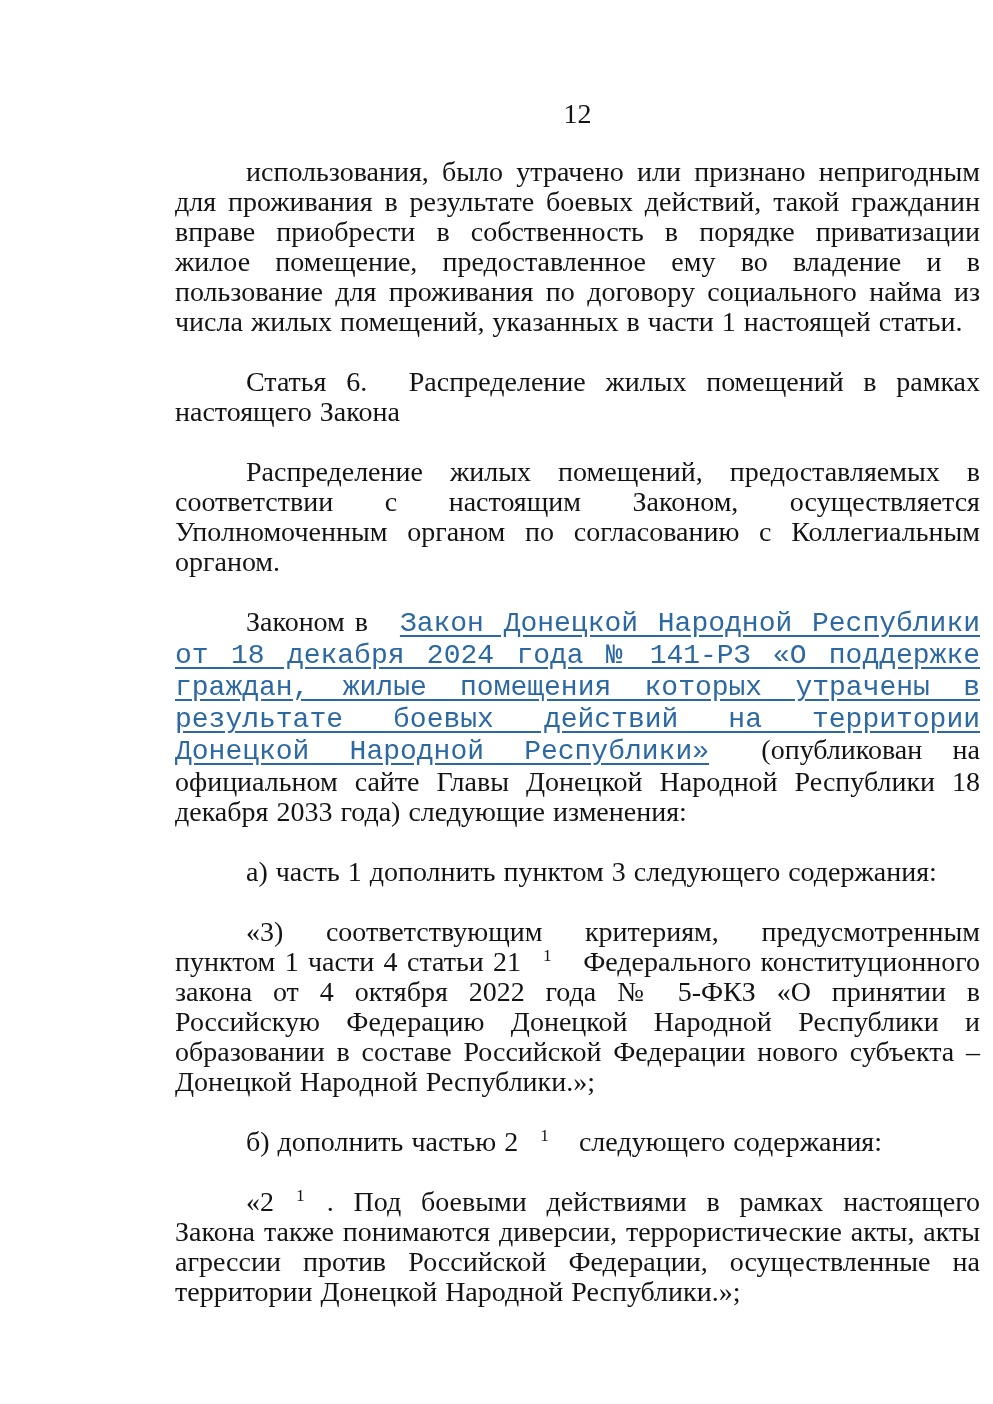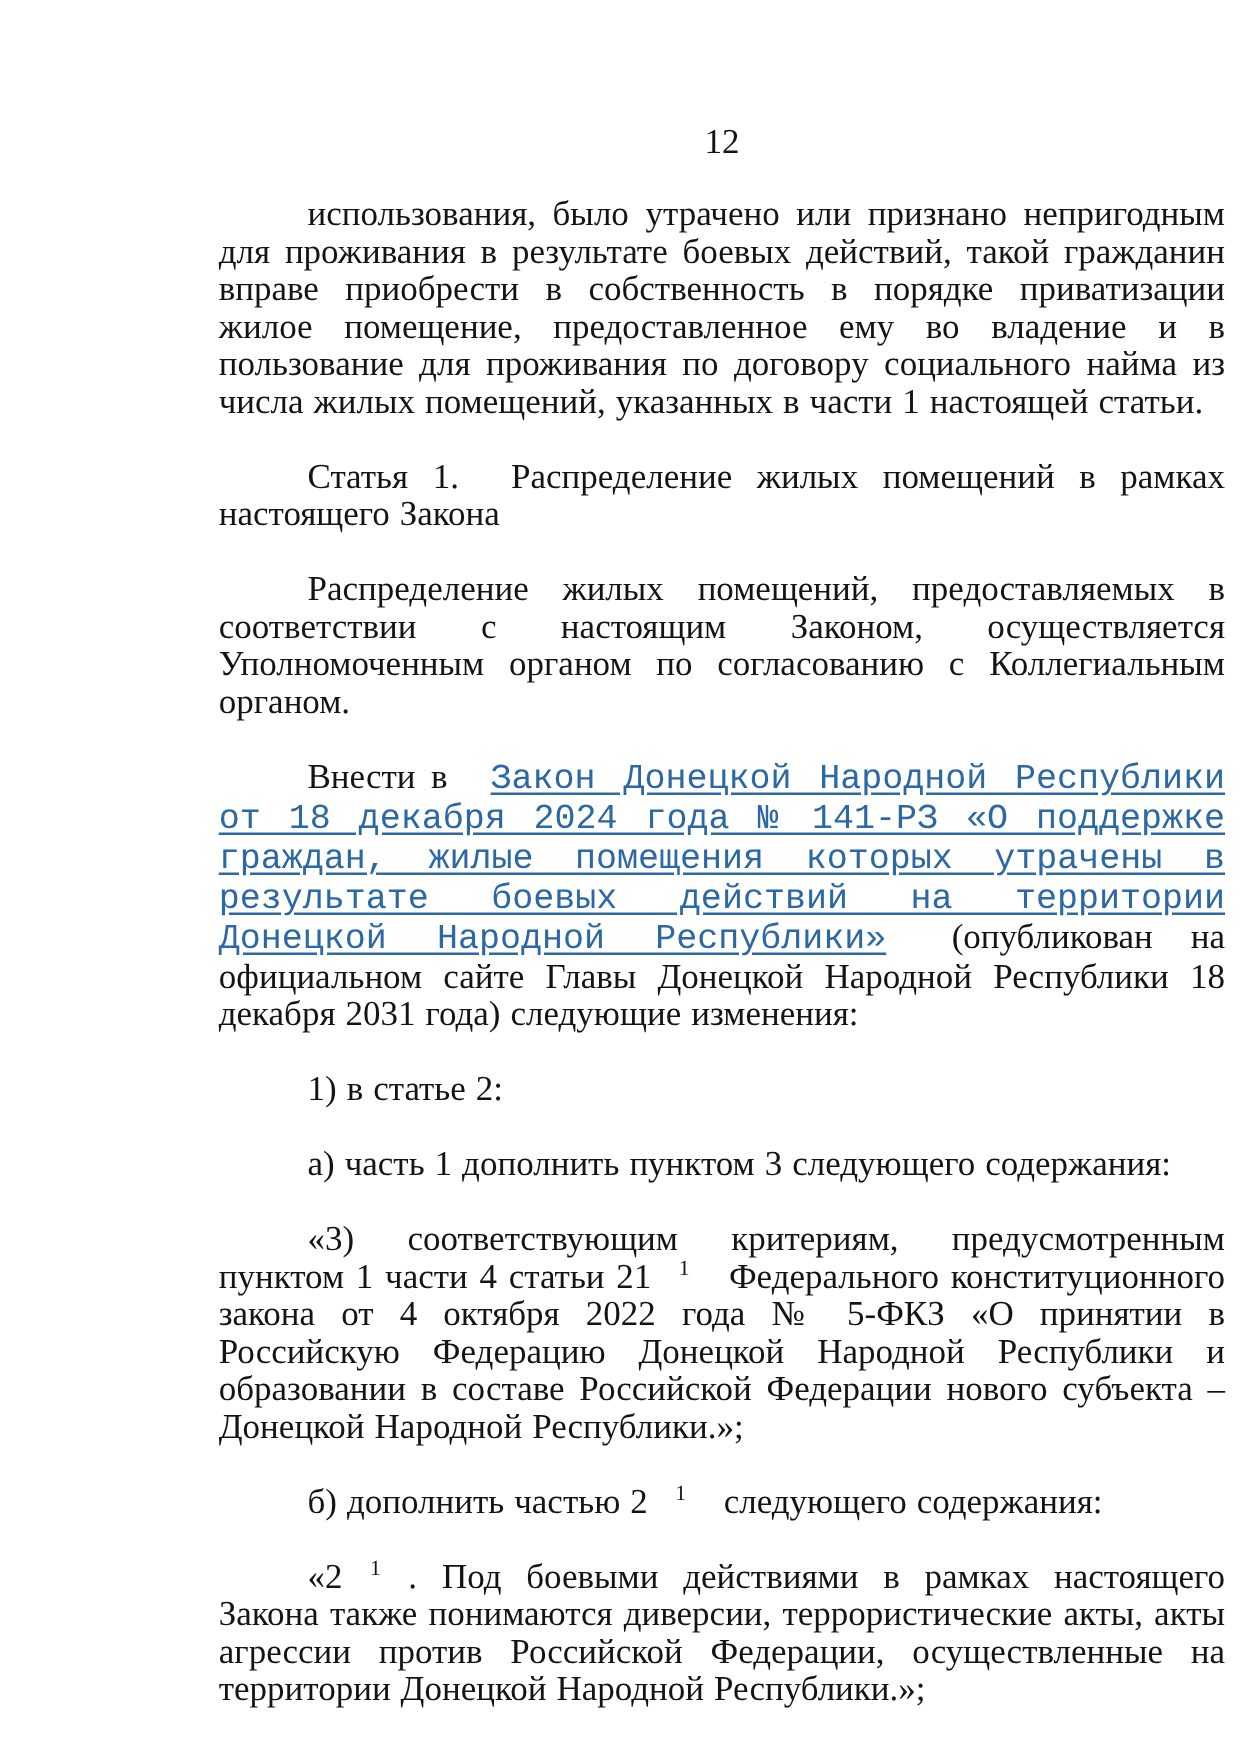--- a/index.html
+++ b/index.html
@@ -53,28 +53,27 @@
 </style>
 </head>
 <body>
 
 <div class="page">
 
   <div class="page-number">12</div>
 
   <p class="para"><span>использования, было утрачено или признано непригодным для проживания в результате боевых действий, такой гражданин вправе приобрести в собственность в порядке приватизации жилое помещение, предоставленное ему во владение и в пользование для проживания по договору социального найма из числа жилых помещений, указанных в части 1 настоящей статьи.</span></p>
 
-  <p class="para heading"><span>Статья 1. </span><span class="title">Распределение жилых помещений в рамках настоящего Закона</span></p>
+  <p class="para heading"><span>Статья 6. </span><span class="title">Распределение жилых помещений в рамках настоящего Закона</span></p>
 
   <p class="para"><span>Распределение жилых помещений, предоставляемых в соответствии с настоящим Законом, осуществляется Уполномоченным органом по согласованию с Коллегиальным органом.</span></p>
 
 
-  <p class="para"><span>Внести в </span><a class="doc-link">Закон Донецкой Народной Республики от 18 декабря 2024 года № 141-РЗ «О поддержке граждан, жилые помещения которых утрачены в результате боевых действий на территории Донецкой Народной Республики»</a><span> (опубликован на официальном сайте Главы Донецкой Народной Республики 18 декабря 2031 года) следующие изменения:</span></p>
+  <p class="para"><span>Законом в </span><a class="doc-link">Закон Донецкой Народной Республики от 18 декабря 2024 года № 141-РЗ «О поддержке граждан, жилые помещения которых утрачены в результате боевых действий на территории Донецкой Народной Республики»</a><span> (опубликован на официальном сайте Главы Донецкой Народной Республики 18 декабря 2033 года) следующие изменения:</span></p>
 
-  <p class="para"><span>1) в статье 2:</span></p>
 
   <p class="para"><span>а) часть 1 дополнить пунктом 3 следующего содержания:</span></p>
 
   <p class="para"><span>«3) соответствующим критериям, предусмотренным пунктом 1 части 4 статьи 21</span><sup class="fnote">1</sup><span> Федерального конституционного закона от 4 октября 2022 года № 5-ФКЗ «О принятии в Российскую Федерацию Донецкой Народной Республики и образовании в составе Российской Федерации нового субъекта – Донецкой Народной Республики.»;</span></p>
 
   <p class="para"><span>б) дополнить частью 2</span><sup class="fnote">1</sup><span> следующего содержания:</span></p>
 
   <p class="para"><span>«2</span><sup class="fnote">1</sup><span>. Под боевыми действиями в рамках настоящего Закона также понимаются диверсии, террористические акты, акты агрессии против Российской Федерации, осуществленные на территории Донецкой Народной Республики.»;</span></p>
 
 </div>

